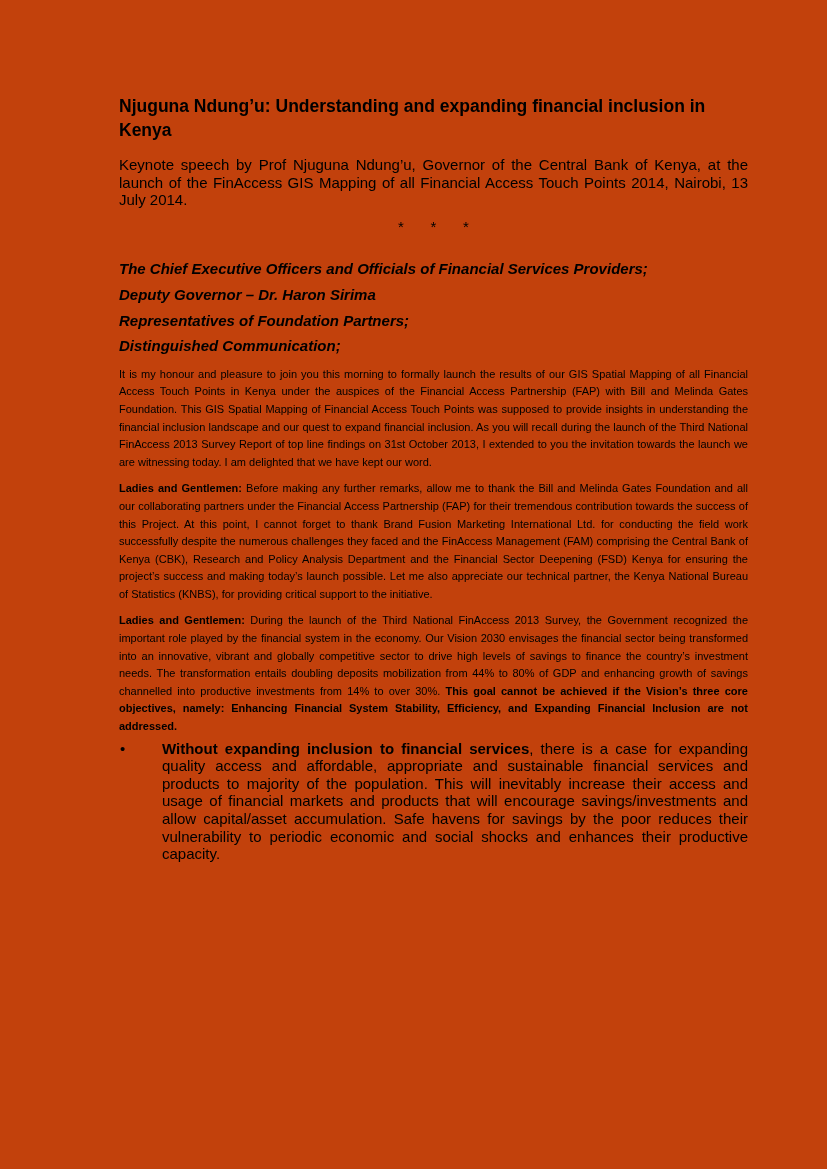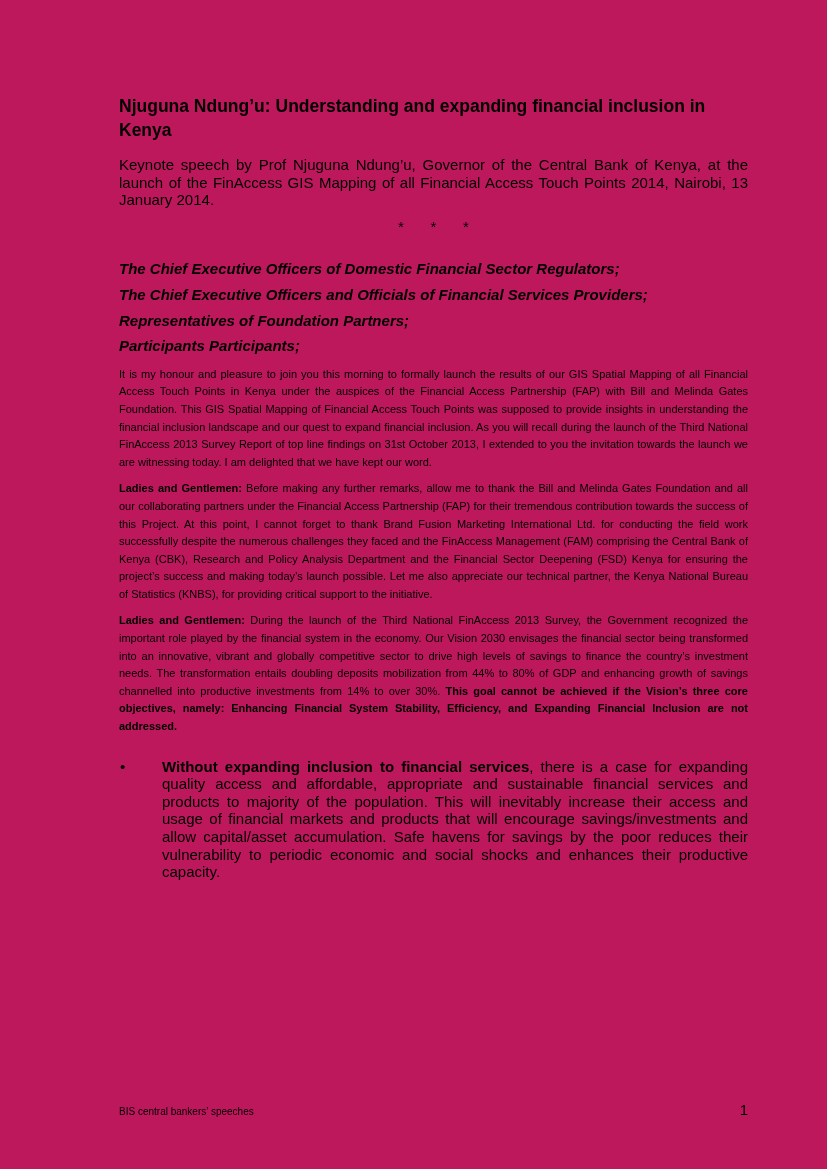--- a/index.html
+++ b/index.html
@@ -4,21 +4,21 @@
 <style>
   html, body {
     margin: 0;
     padding: 0;
     background: #ffffff;
   }
   .sheet {
     position: relative;
     width: 827px;
     height: 1169px;
-    background: #be185d;
+    background: #c2410c;
     color: #000000;
     font-family: "Liberation Sans", "DejaVu Sans", sans-serif;
     overflow: hidden;
   }
   .content {
     position: absolute;
     left: 119px;
     top: 94px;
     width: 629px;
     display: flex;           
@@ -56,21 +56,21 @@
     font-style: italic;
     margin: 0 0 8px 0;
   }
   .body-para {
     font-size: 11px;
     line-height: 17.6px;
     text-align: justify;
     margin: 0 0 9px 0;
   }
   .body-para.vision {
-    margin-bottom: 22px;
+    margin-bottom: 4px;
   }
   .lead, .emph {
     font-weight: bold;
   }
   .bullet-list {
     list-style: none;
     margin: 0;
     padding: 0;
   }
   .bullet-item {
@@ -107,40 +107,36 @@
   }
 </style>
 </head>
 <body>
 
 <div class="sheet">
   <div class="content">
 
     <h1 class="doc-title">Njuguna Ndung’u: Understanding and expanding financial inclusion in Kenya</h1>
 
-    <p class="byline">Keynote speech by Prof Njuguna Ndung’u, Governor of the Central Bank of Kenya, at the launch of the FinAccess GIS Mapping of all Financial Access Touch Points 2014, Nairobi, 13 January 2014.</p>
+    <p class="byline">Keynote speech by Prof Njuguna Ndung’u, Governor of the Central Bank of Kenya, at the launch of the FinAccess GIS Mapping of all Financial Access Touch Points 2014, Nairobi, 13 July 2014.</p>
 
     <div class="stars">* * *</div>
 
     <div class="salutations">
-      <p class="salutation">The Chief Executive Officers of Domestic Financial Sector Regulators;</p>
       <p class="salutation">The Chief Executive Officers and Officials of Financial Services Providers;</p>
+      <p class="salutation">Deputy Governor – Dr. Haron Sirima</p>
       <p class="salutation">Representatives of Foundation Partners;</p>
-      <p class="salutation">Participants Participants;</p>
+      <p class="salutation">Distinguished Communication;</p>
     </div>
 
     <p class="body-para">It is my honour and pleasure to join you this morning to formally launch the results of our GIS Spatial Mapping of all Financial Access Touch Points in Kenya under the auspices of the Financial Access Partnership (FAP) with Bill and Melinda Gates Foundation. This GIS Spatial Mapping of Financial Access Touch Points was supposed to provide insights in understanding the financial inclusion landscape and our quest to expand financial inclusion. As you will recall during the launch of the Third National FinAccess 2013 Survey Report of top line findings on 31st October 2013, I extended to you the invitation towards the launch we are witnessing today. I am delighted that we have kept our word.</p>
 
     <p class="body-para"><span class="lead">Ladies and Gentlemen:</span><span> Before making any further remarks, allow me to thank the Bill and Melinda Gates Foundation and all our collaborating partners under the Financial Access Partnership (FAP) for their tremendous contribution towards the success of this Project. At this point, I cannot forget to thank Brand Fusion Marketing International Ltd. for conducting the field work successfully despite the numerous challenges they faced and the FinAccess Management (FAM) comprising the Central Bank of Kenya (CBK), Research and Policy Analysis Department and the Financial Sector Deepening (FSD) Kenya for ensuring the project’s success and making today’s launch possible. Let me also appreciate our technical partner, the Kenya National Bureau of Statistics (KNBS), for providing critical support to the initiative.</span></p>
 
     <p class="body-para vision"><span class="lead">Ladies and Gentlemen:</span><span> During the launch of the Third National FinAccess 2013 Survey, the Government recognized the important role played by the financial system in the economy. Our Vision 2030 envisages the financial sector being transformed into an innovative, vibrant and globally competitive sector to drive high levels of savings to finance the country’s investment needs. The transformation entails doubling deposits mobilization from 44% to 80% of GDP and enhancing growth of savings channelled into productive investments from 14% to over 30%. </span><span class="emph">This goal cannot be achieved if the Vision’s three core objectives, namely: Enhancing Financial System Stability, Efficiency, and Expanding Financial Inclusion are not addressed.</span></p>
 
     <ul class="bullet-list">
       <li class="bullet-item"><span class="bullet-marker">•</span><span class="lead">Without expanding inclusion to financial services</span><span>, there is a case for expanding quality access and affordable, appropriate and sustainable financial services and products to majority of the population. This will inevitably increase their access and usage of financial markets and products that will encourage savings/investments and allow capital/asset accumulation. Safe havens for savings by the poor reduces their vulnerability to periodic economic and social shocks and enhances their productive capacity.</span></li>
     </ul>
 
   </div>
 
-  <div class="page-footer">
-    <span class="footer-publication">BIS central bankers’ speeches</span>
-    <span class="footer-page-number">1</span>
-  </div>
 </div>
 
 </body></html>

